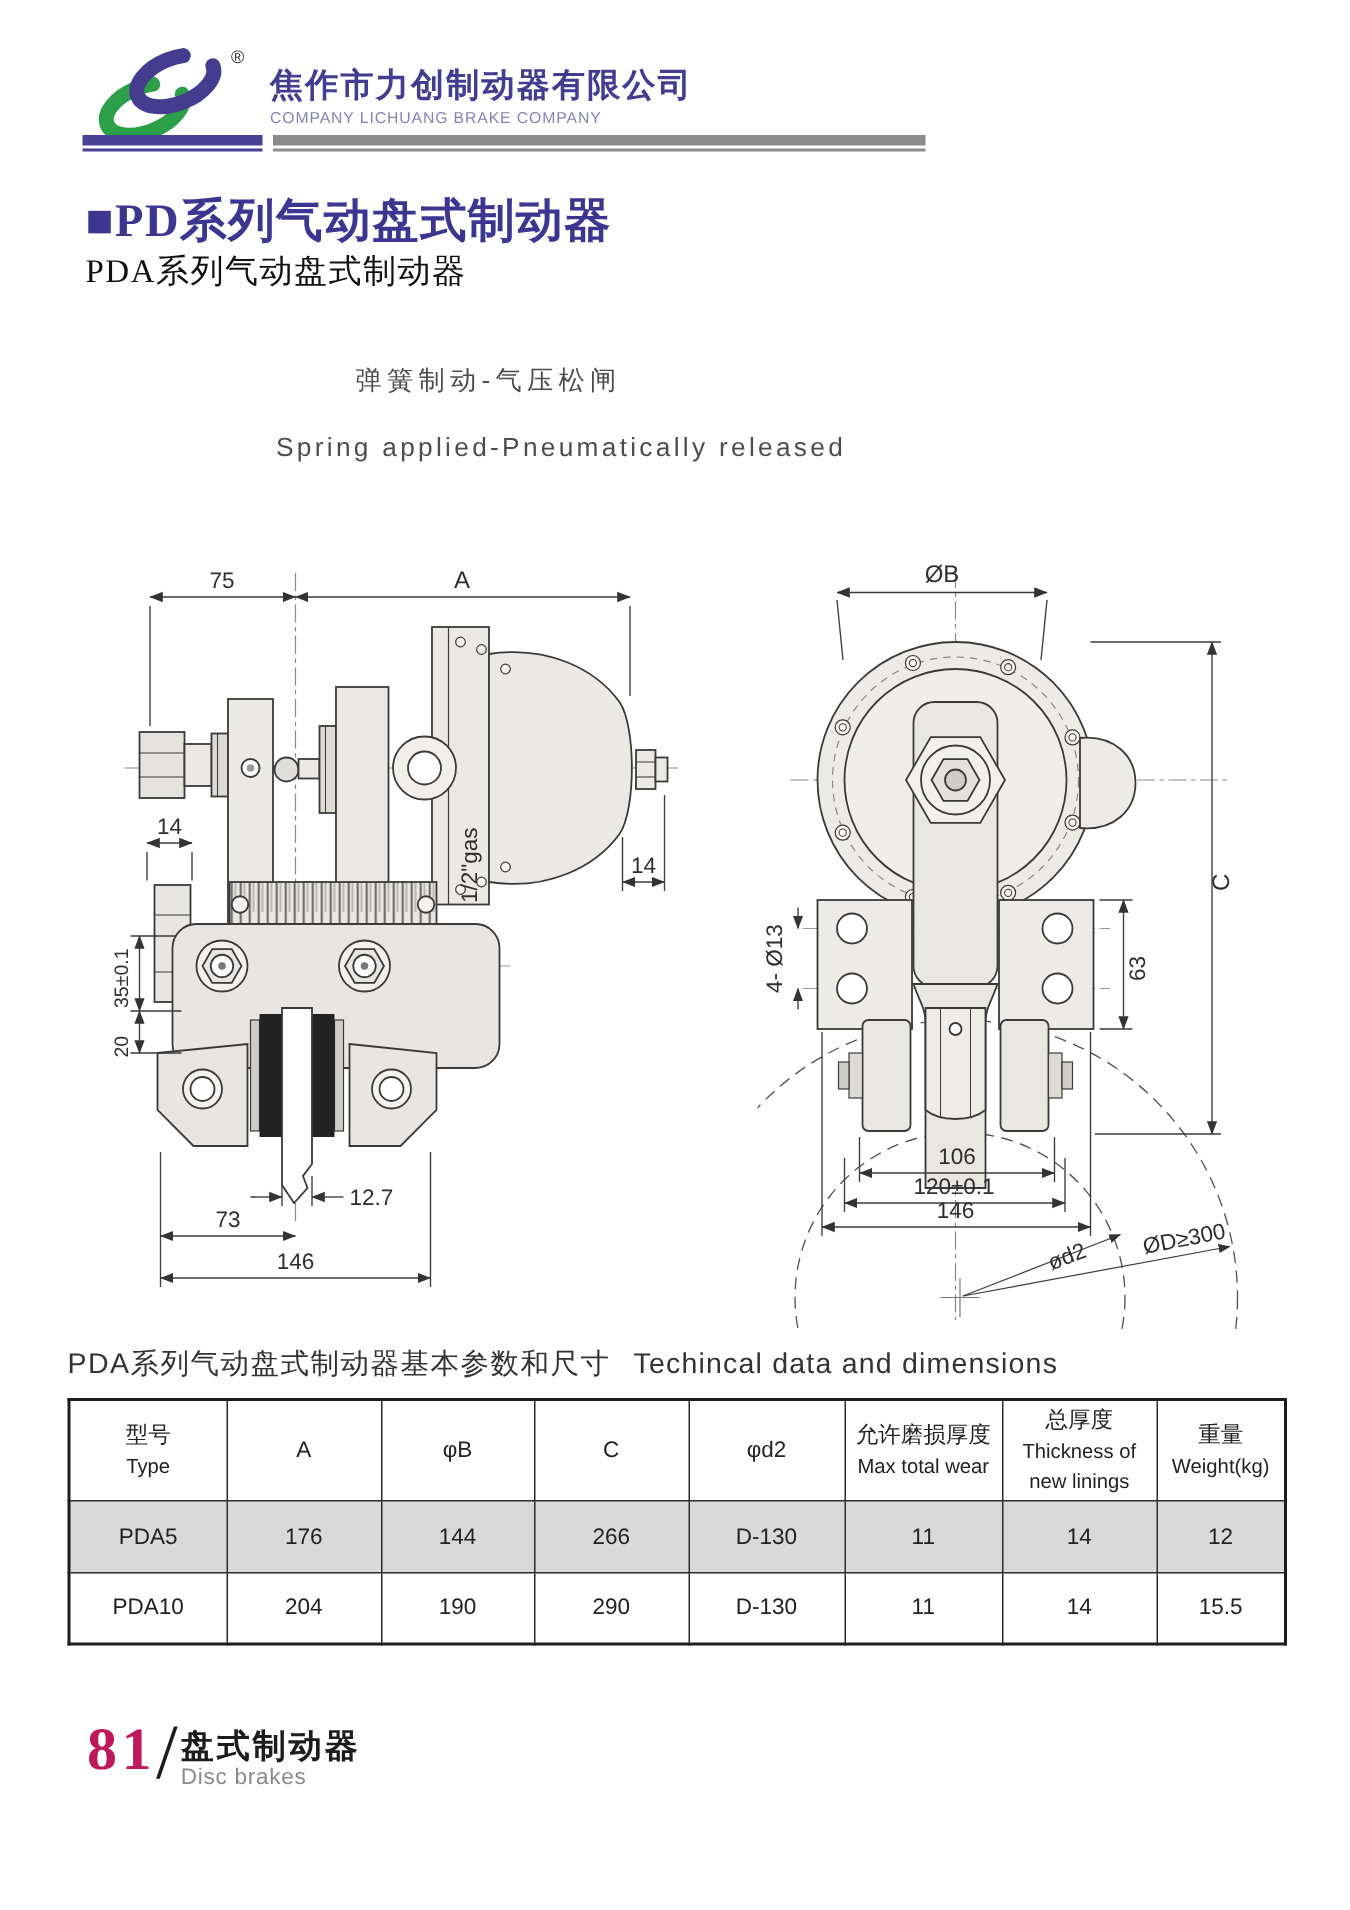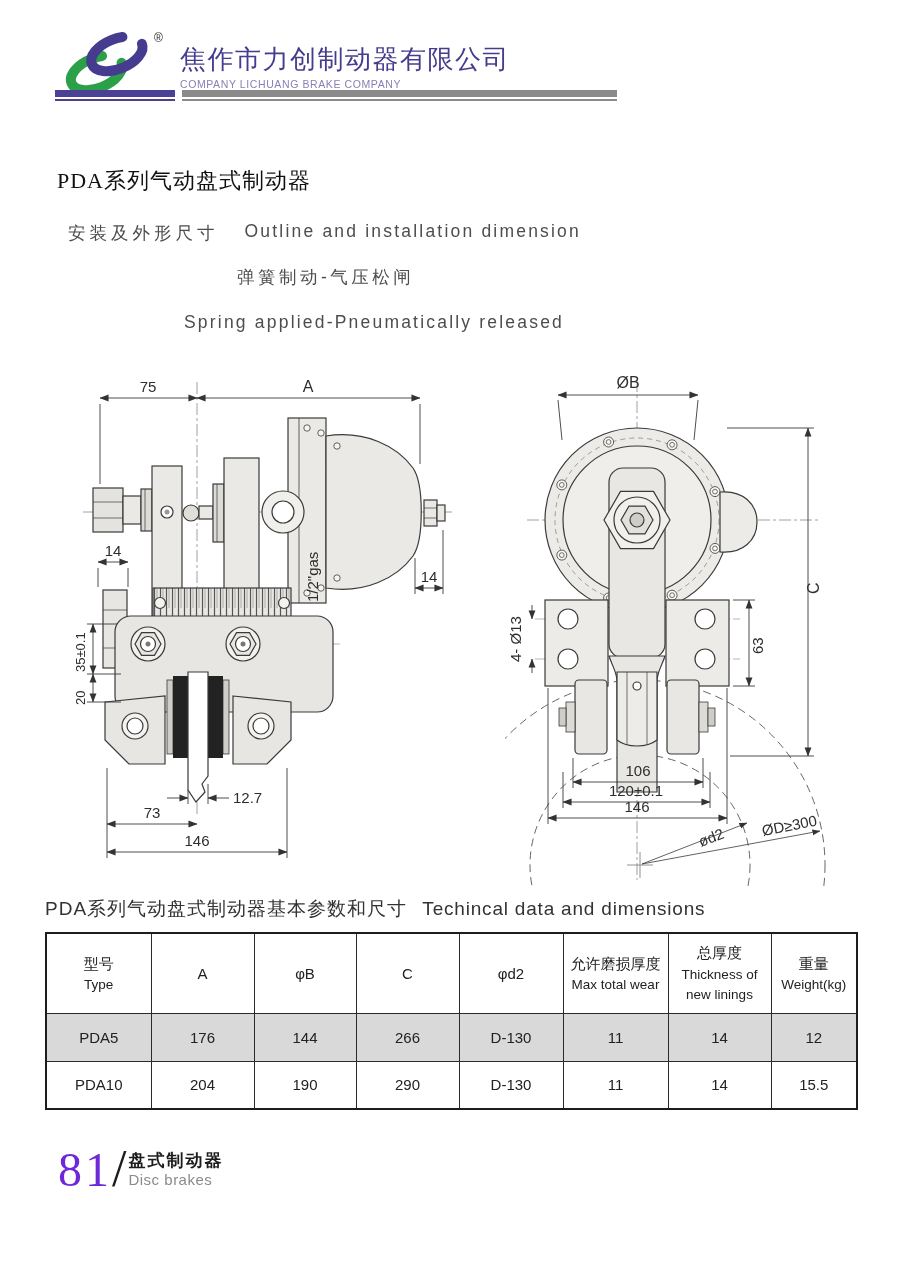--- a/index.html
+++ b/index.html
@@ -1,21 +1,21 @@
 <!DOCTYPE html>
 <html><head>
 <meta charset="utf-8">
 <style>
   html,body{margin:0;padding:0;background:#fff;}
   #page{position:relative;width:900px;height:1273px;background:#fff;overflow:hidden;
         font-family:"Liberation Sans",sans-serif;color:#222;}
   .abs{position:absolute;}
 
   
-  .company-cn{font-size:26px;font-weight:normal;color:#453c8f;letter-spacing:1.5px;}
+  .company-cn{font-size:22px;font-weight:bold;color:#453c8f;letter-spacing:1.5px;}
   .company-en{font-size:10.5px;color:#8781b5;letter-spacing:0.6px;margin-top:1px;}
   .bar{position:absolute;height:7px;}
   .barline{position:absolute;height:2px;}
 
   
   .title-row{position:absolute;left:57px;top:126px;display:flex;align-items:baseline;}
   .title-cn{font-family:"Liberation Serif",serif;font-size:31px;font-weight:bold;color:#3d3690;letter-spacing:1px;}
   .title-en{font-family:"Liberation Serif",serif;font-size:17.5px;font-weight:bold;color:#3d3690;margin-left:8px;}
   .subtitle{position:absolute;left:57px;top:166px;font-family:"Liberation Serif",serif;
             font-size:22px;font-weight:normal;color:#111;letter-spacing:1px;}
@@ -33,35 +33,35 @@
   svg text{font-family:"Liberation Sans",sans-serif;fill:#2e2e2e;}
 
   
   .tbl-title{position:absolute;left:45px;top:896px;font-size:19px;color:#333;}
   .tbl-title .cn{letter-spacing:1px;}
   .tbl-title .en{letter-spacing:0.8px;margin-left:10px;}
   table.spec{position:absolute;left:45px;top:932px;border-collapse:collapse;table-layout:fixed;
              width:811px;border:2px solid #1d1d1d;}
   table.spec th,table.spec td{border:1px solid #2a2a2a;text-align:center;vertical-align:middle;
              font-weight:normal;font-size:15px;color:#222;padding:0;}
-  table.spec thead tr{height:80px;}
+  table.spec thead tr{height:67px;}
   table.spec tbody tr{height:48px;}
   tr.gray{background:#d9d9d9;}
   .h-cn{font-size:15px;line-height:1.55;}
   .h-en{font-size:13.5px;line-height:1.5;}
   .note{position:absolute;left:45px;top:1113px;font-size:14.5px;color:#333;letter-spacing:2px;}
 
   
   .footer{position:absolute;left:58px;top:1146px;display:flex;align-items:flex-start;}
-  .page-num{font-family:"Liberation Serif",serif;font-size:48px;font-weight:400;color:#6d28d9;
+  .page-num{font-family:"Liberation Serif",serif;font-size:40px;font-weight:700;color:#be185d;
             letter-spacing:3px;line-height:1;}
   .slash{font-family:"Liberation Serif",serif;font-size:52px;font-weight:300;color:#1c1c1c;
          line-height:0.9;margin:0 2px 0 0;}
   .foot-col{margin-top:6px;display:flex;flex-direction:column;}
-  .foot-cn{font-size:17px;font-weight:bold;color:#1c1c1c;letter-spacing:2px;line-height:1.1;}
+  .foot-cn{font-size:22px;font-weight:bold;color:#1c1c1c;letter-spacing:2px;line-height:1.1;}
   .foot-en{font-size:15px;color:#8a8a8a;letter-spacing:0.5px;}
 </style>
 </head>
 <body>
 
 <div id="page">
 
   <svg class="abs" style="left:50px;top:28px" width="125" height="68" viewBox="0 0 125 68">
     <g transform="rotate(-22 58 36)">
       <ellipse cx="44" cy="40" rx="27" ry="15" fill="none" stroke="#2ca048" stroke-width="10" stroke-dasharray="112 28" stroke-linecap="round"></ellipse>
@@ -73,28 +73,25 @@
     <div class="company-cn">焦作市力创制动器有限公司</div>
     <div class="company-en">COMPANY LICHUANG BRAKE COMPANY</div>
   </div>
 
   <div class="bar" style="left:55px;top:90px;width:120px;background:#4a4195"></div>
   <div class="barline" style="left:55px;top:99px;width:120px;background:#4a4195"></div>
   <div class="bar" style="left:182px;top:90px;width:435px;background:#8a8a8a"></div>
   <div class="barline" style="left:182px;top:99px;width:435px;background:#8a8a8a"></div>
 
   <div class="title-row">
+    <span class="title-cn">■PD系列气动盘式制动器</span>
   </div>
   <div class="subtitle">PDA系列气动盘式制动器</div>
 
   <div class="intro">
-    <div class="row1">
-      <span class="cnspaced">安装及外形尺寸</span>
-      <span class="col2 enspaced">Outline and installation dimension</span>
-    </div>
     <div class="l2" style="margin-left:169px">弹簧制动-气压松闸</div>
     <div class="l3" style="margin-left:116px">Spring applied-Pneumatically released</div>
   </div>
 
   <svg class="abs" style="left:75px;top:372px" width="385" height="515" viewBox="0 0 385 515">
     <defs>
       <marker id="arr1" viewBox="0 0 10 10" refX="9.5" refY="5" markerWidth="10" markerHeight="10" orient="auto-start-reverse">
         <path d="M0,1.2 L10,5 L0,8.8 z" fill="#333"></path>
       </marker>
       <pattern id="hatch1" width="6" height="30" patternUnits="userSpaceOnUse">

